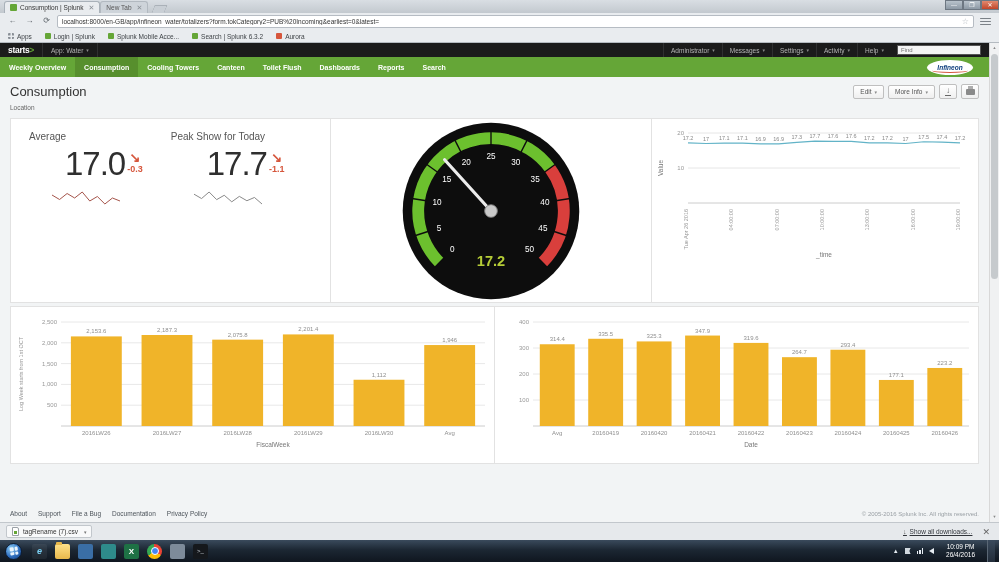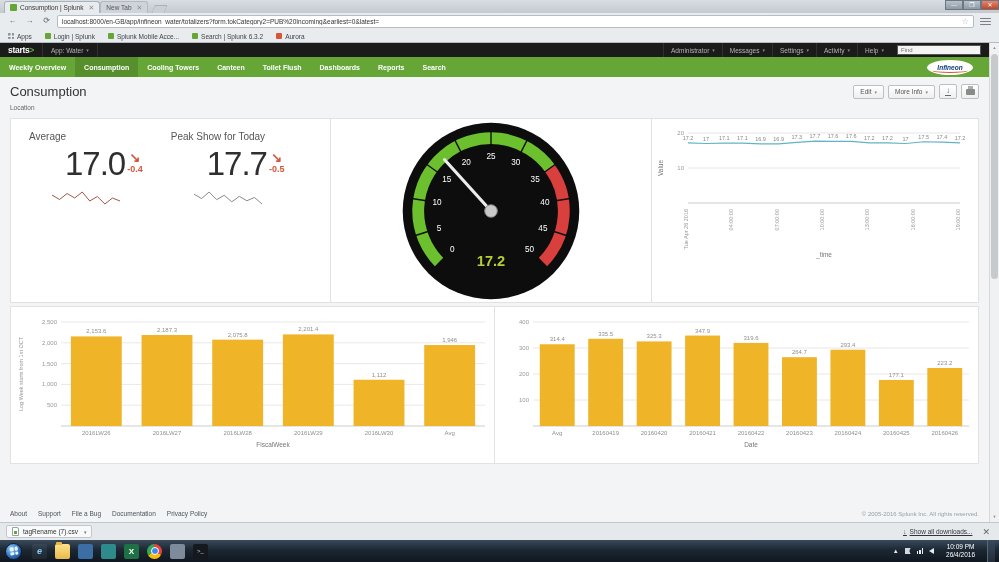--- a/index.html
+++ b/index.html
@@ -272,34 +272,34 @@
       </div>
 
       <div class="row1">
         <div class="panel p-singles">
           <div class="sv-block">
             <div class="sv-label">Average</div>
             <div class="sv-main">
               <span class="sv-value">17.0</span>
               <span class="sv-trend">
                 <span class="sv-arrow">↘</span>
-                <span class="sv-delta">-0.4</span>
+                <span class="sv-delta">-0.3</span>
               </span>
             </div>
             <svg id="spark0" class="sparkline" width="70" height="16">
                 <polyline points="1,5.000000000000039 8.555555555555555,9.499999999999993 16.11111111111111,3.5000000000000195 23.666666666666664,8.000000000000027 31.22222222222222,2 38.77777777777778,11.000000000000014 46.33333333333333,6.500000000000007 53.88888888888889,14 61.44444444444444,8.000000000000027 69,11.000000000000014" fill="none" stroke="#a5544a" stroke-width="1"></polyline>
               </svg>
           </div>
           <div class="sv-block">
             <div class="sv-label">Peak Show for Today</div>
             <div class="sv-main">
               <span class="sv-value">17.7</span>
               <span class="sv-trend">
                 <span class="sv-arrow">↘</span>
-                <span class="sv-delta">-0.5</span>
+                <span class="sv-delta">-1.1</span>
               </span>
             </div>
             <svg id="spark1" class="sparkline" width="70" height="16">
                 <polyline points="1,4.181818181818173 8.555555555555555,8.545454545454552 16.11111111111111,2 23.666666666666664,9.636363636363619 31.22222222222222,5.272727272727277 38.77777777777778,11.818181818181829 46.33333333333333,6.363636363636381 53.88888888888889,10.727272727272723 61.44444444444444,7.454545454545447 69,14" fill="none" stroke="#8a8a8a" stroke-width="1"></polyline>
               </svg>
           </div>
         </div>
         <div class="panel p-gauge">
           <svg id="gauge-svg" width="182" height="182" viewBox="0 0 200 200">
               <circle cx="100" cy="100" r="97" fill="#0d0d0d"></circle>

